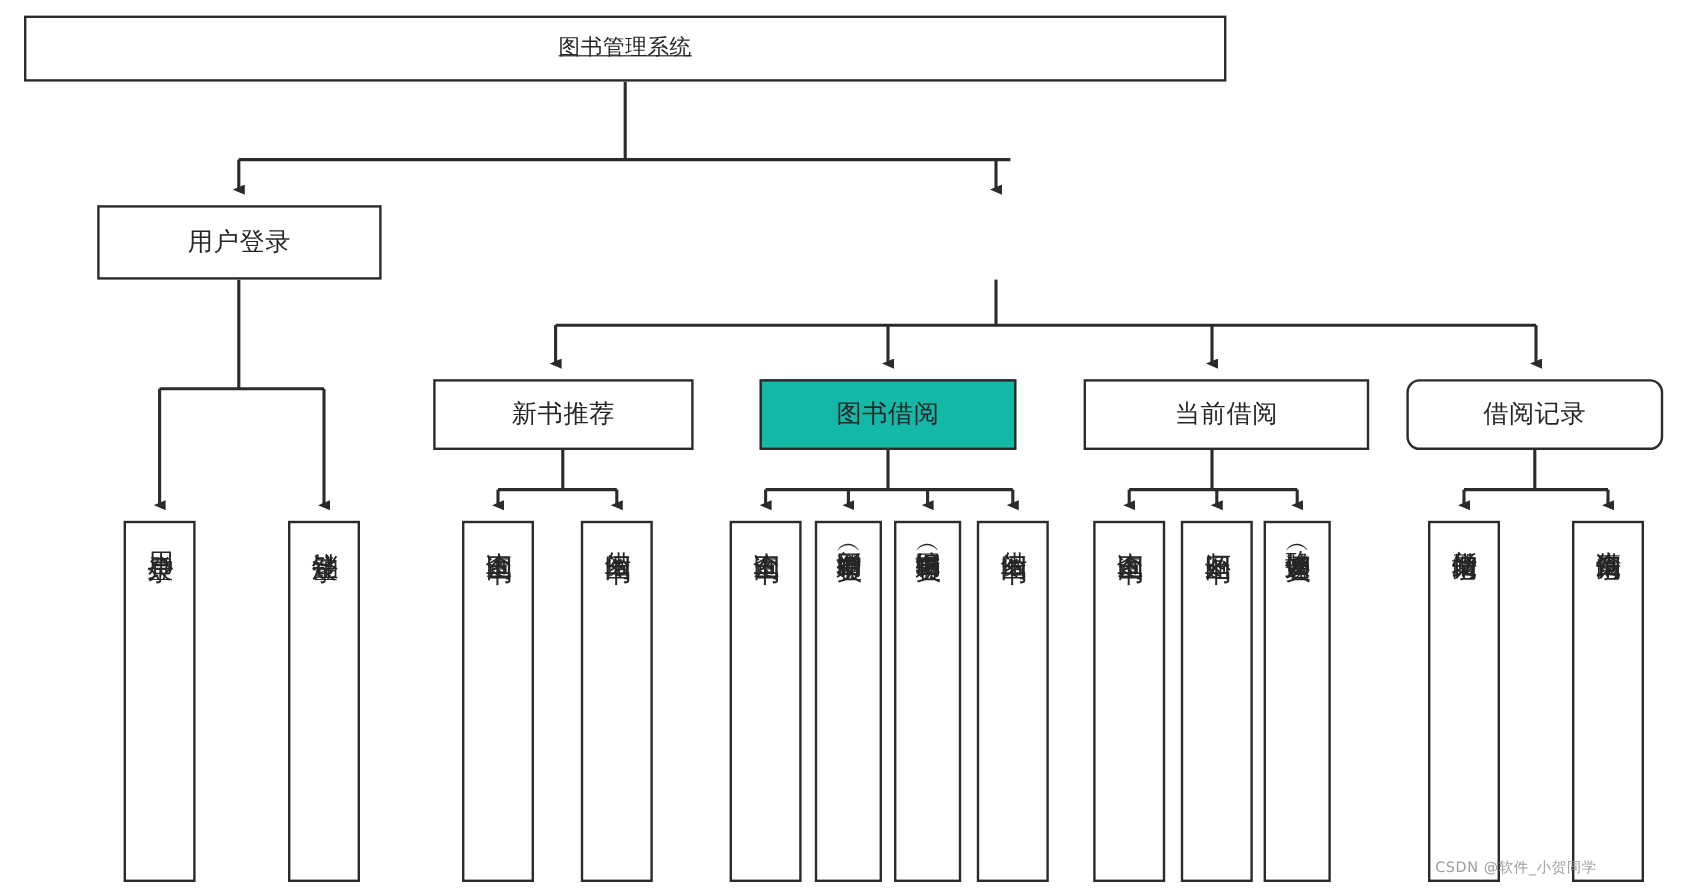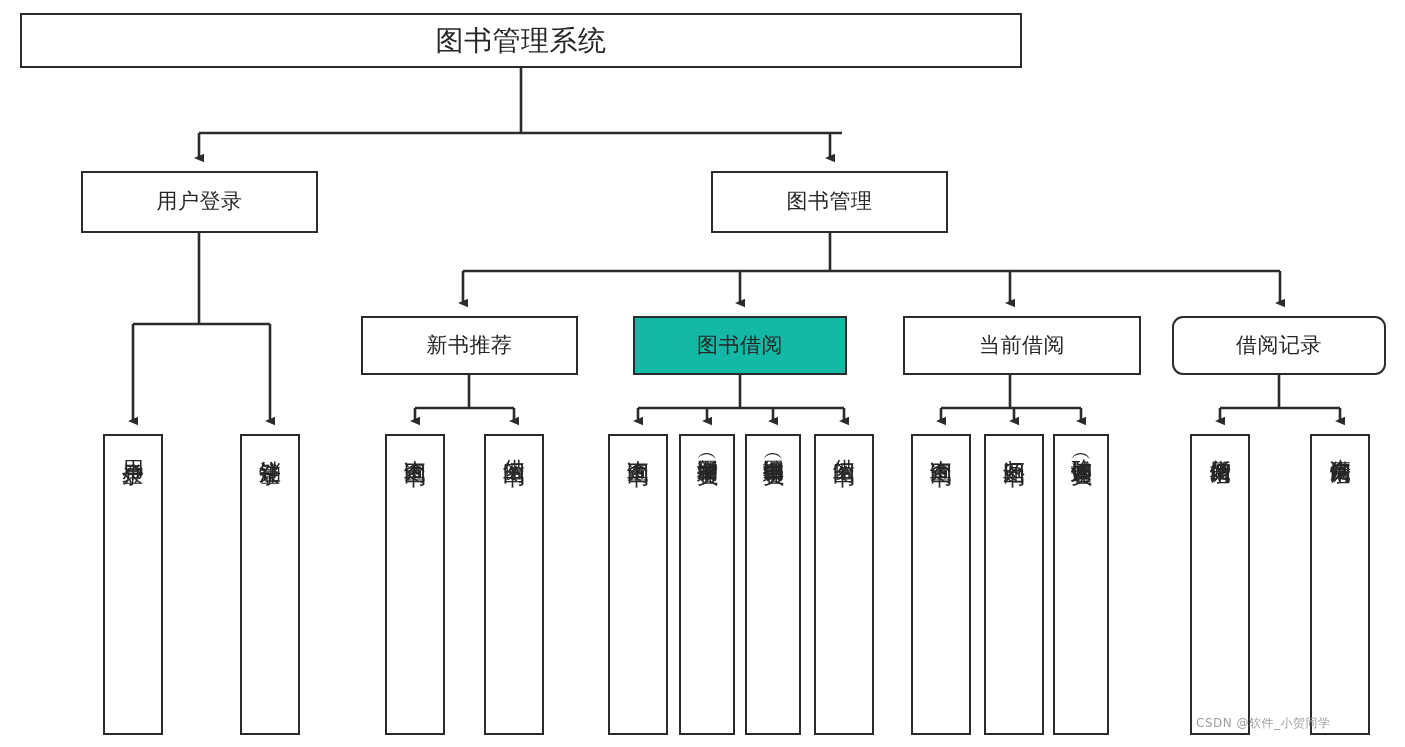--- a/index.html
+++ b/index.html
@@ -41,21 +41,22 @@
     text-align: center;
     line-height: 1.12;
     white-space: pre;
   }
   
   .node.h .node-label {
     font-size: 21px;
     letter-spacing: 0.5px;
   }
   .node.h.root .node-label {
-    font-size: 28px;
+    font-size: 18px;
+    text-decoration: underline;
   }
   
   .node.v {
     align-items: flex-start;
     padding-top: 6px;
   }
   .node.v .node-label {
     writing-mode: vertical-rl;
     text-orientation: upright;
     font-size: 22px;
@@ -131,23 +132,20 @@
     </g>
   </svg>
 
   <div class="node h root" style="left: 20px; top: 13px; width: 1002px; height: 55px; border-color: rgb(43, 43, 43); background: rgb(255, 255, 255); color: rgb(38, 38, 38);">
     <span class="node-label">图书管理系统</span>
   </div>
 
   <div class="node h" style="left: 81px; top: 171px; width: 237px; height: 62px; border-color: rgb(43, 43, 43); background: rgb(255, 255, 255); color: rgb(38, 38, 38);">
     <span class="node-label">用户登录</span>
   </div>
-  <div class="node h" style="left: 711px; top: 171px; width: 237px; height: 62px; border-color: rgb(43, 43, 43); background: rgb(255, 255, 255); color: rgb(38, 38, 38);">
-    <span class="node-label">图书管理</span>
-  </div>
 
   <div class="node h" style="left: 361px; top: 316px; width: 217px; height: 59px; border-color: rgb(43, 43, 43); background: rgb(255, 255, 255); color: rgb(38, 38, 38);">
     <span class="node-label">新书推荐</span>
   </div>
   <div class="node h" style="left: 633px; top: 316px; width: 214px; height: 59px; border-color: rgb(43, 43, 43); background: #14b8a6; color: rgb(38, 38, 38);">
     <span class="node-label">图书借阅</span>
   </div>
   <div class="node h" style="left: 903px; top: 316px; width: 238px; height: 59px; border-color: rgb(43, 43, 43); background: rgb(255, 255, 255); color: rgb(38, 38, 38);">
     <span class="node-label">当前借阅</span>
   </div>

